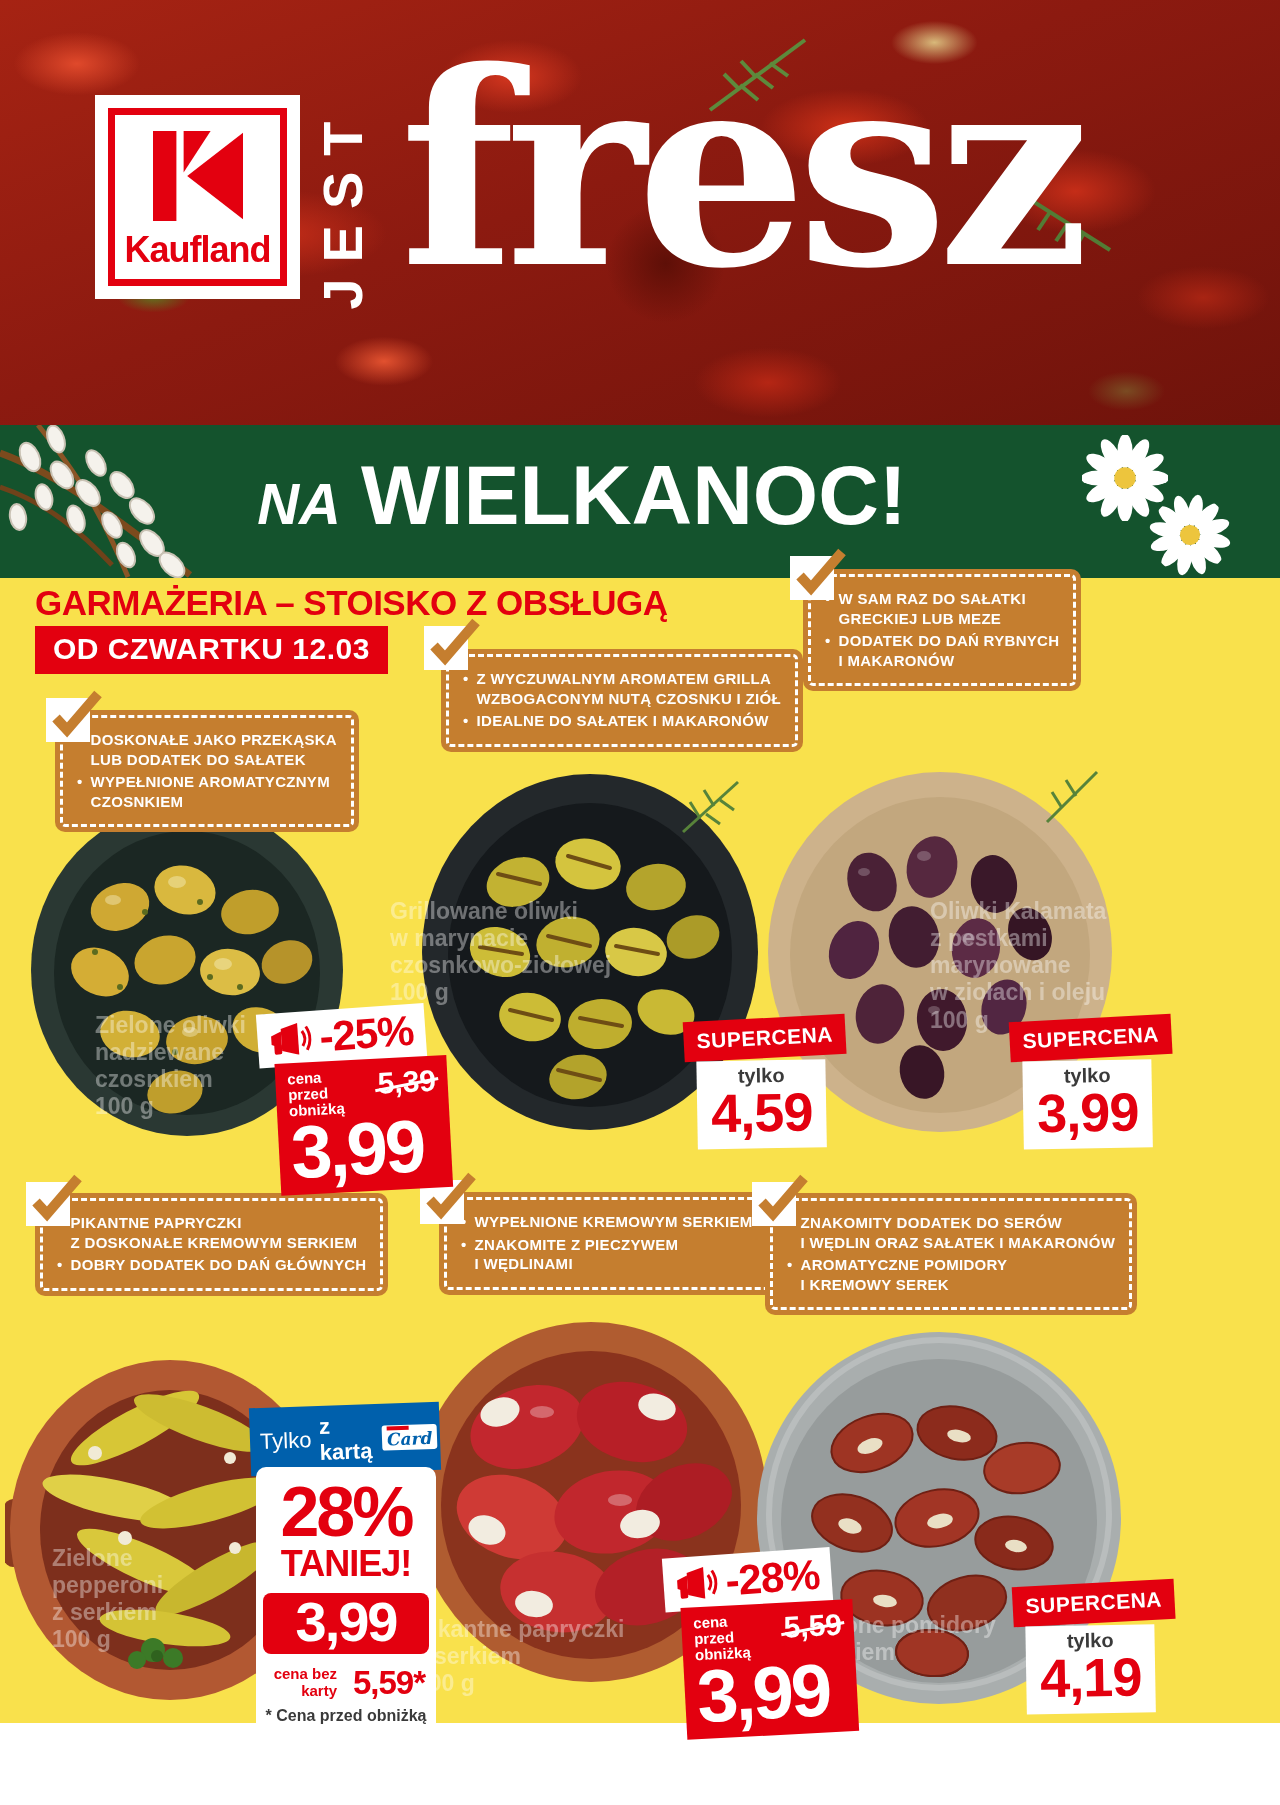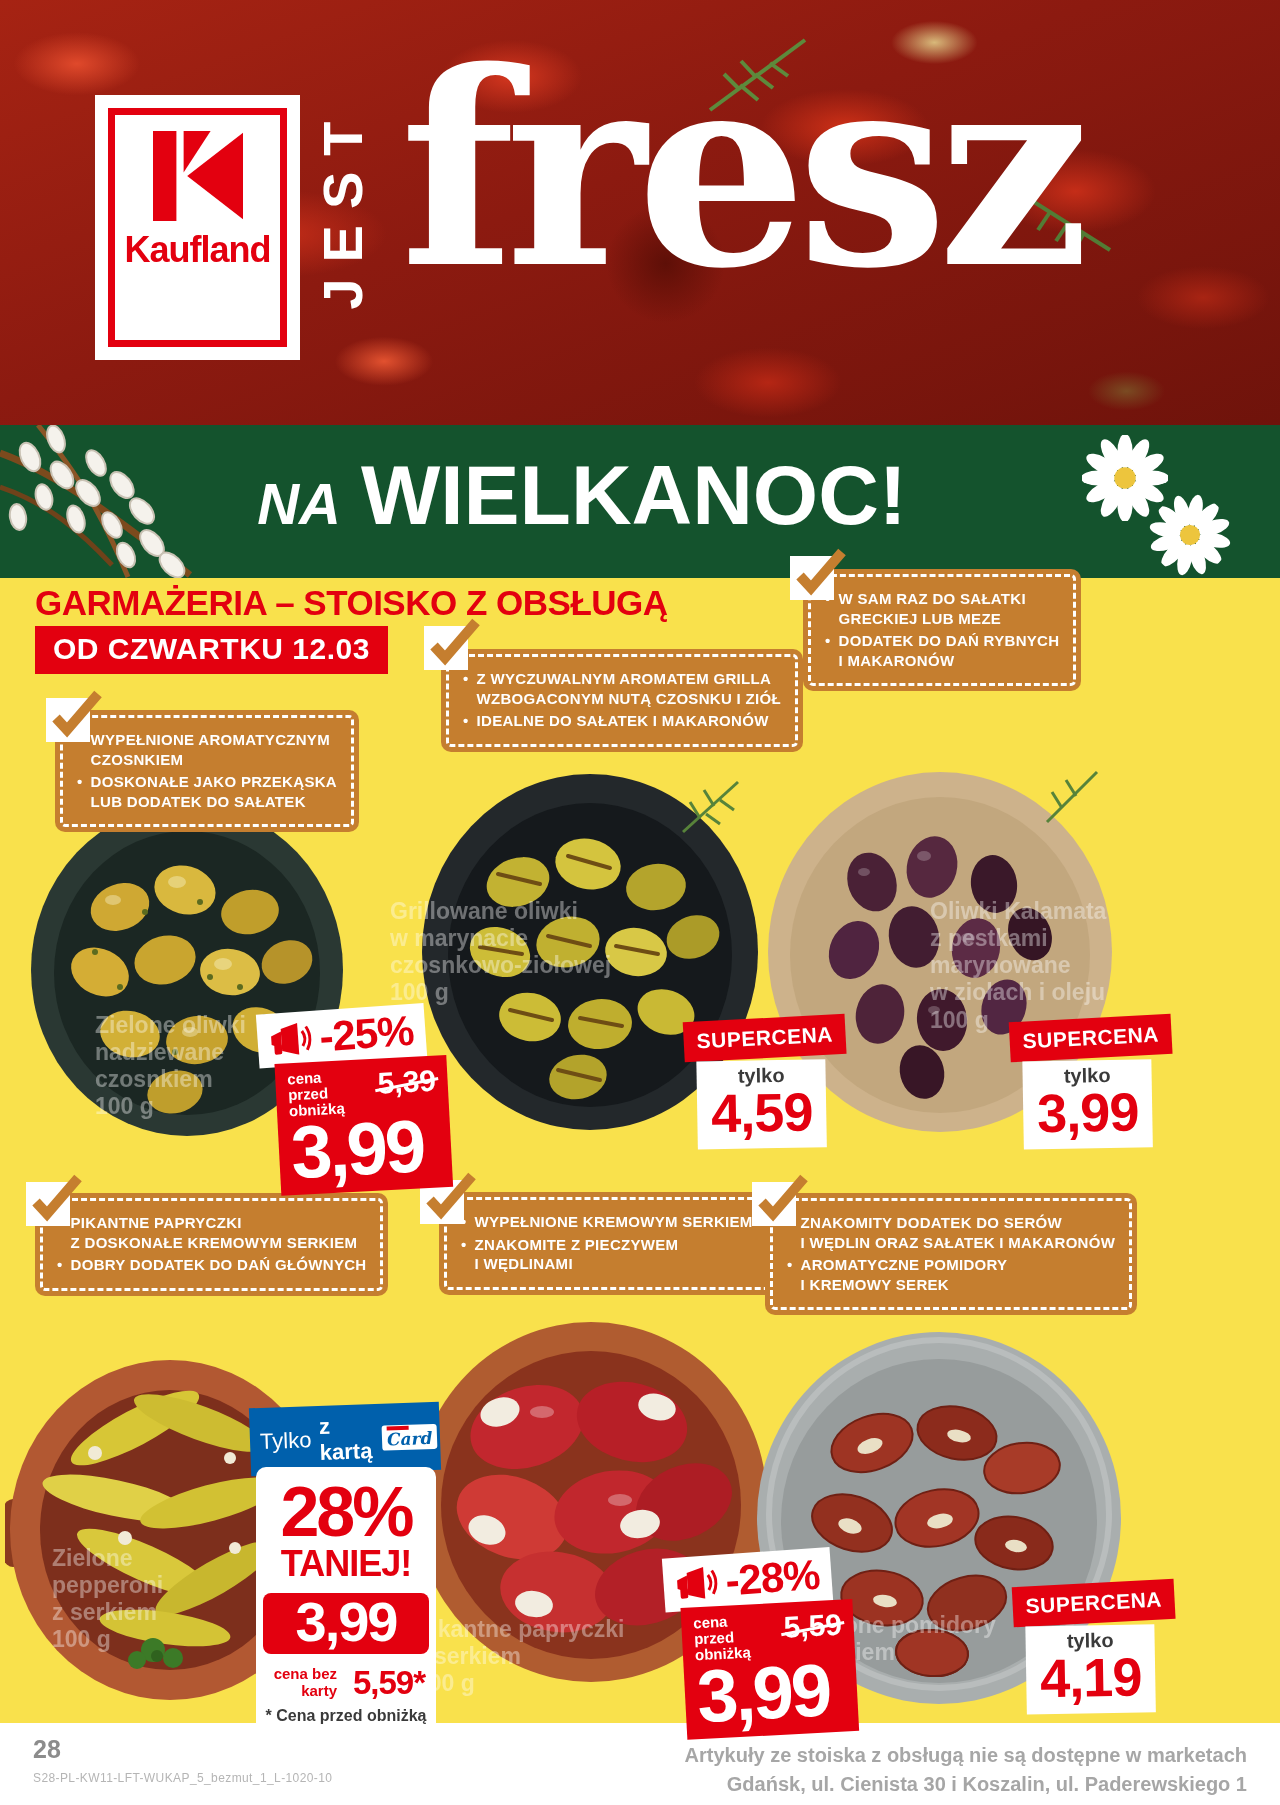--- a/index.html
+++ b/index.html
@@ -19,21 +19,21 @@
       radial-gradient(95px 45px at 94% 70%, #a82413 0%, rgba(168,36,19,0) 70%),
       radial-gradient(70px 35px at 30% 85%, #e2512f 0%, rgba(226,81,47,0) 70%),
       radial-gradient(105px 50px at 60% 90%, #b52614 0%, rgba(181,38,20,0) 70%),
       radial-gradient(55px 28px at 88% 92%, #7a4b22 0%, rgba(122,75,34,0) 70%),
       radial-gradient(48px 20px at 12% 70%, #62701f 0%, rgba(98,112,31,0) 75%),
       linear-gradient(160deg, #a62313 0%, #8c1a10 45%, #6f130b 100%);
   }
   .sprig { position:absolute; }
 
   
-  .k-logo { position:absolute; left:95px; top:95px; width:205px; height:265px; background:#fff; }
+  .k-logo { position:absolute; left:95px; top:95px; width:205px; height:204px; background:#fff; }
   .k-frame { position:absolute; left:13px; top:13px; right:13px; bottom:13px; border:7px solid #E3000F;
              display:flex; flex-direction:column; align-items:center; }
   .k-sym { width:94px; height:90px; margin-top:16px; }
   .k-word { color:#E3000F; font-weight:bold; font-size:36px; letter-spacing:-1px; margin-top:8px; }
 
   .jest { position:absolute; left:283px; top:88px; width:118px; height:238px;
           display:flex; align-items:center; justify-content:center; }
   .jest span { transform:rotate(-90deg); color:#fff; font-size:56px; font-weight:bold;
                letter-spacing:16px; white-space:nowrap; }
 
@@ -255,29 +255,29 @@
   <div>
     <div class="check c1">
       <svg width="54" height="50">
           <polyline points="8,28 19,40 50,4" fill="none" stroke="#C57E2F" stroke-width="10"></polyline>
         </svg>
     </div>
     <div class="bbox b1">
       <div class="bullet">
           <span class="dot"></span>
         <span>
+            <span class="bl">DOSKONAŁE JAKO PRZEKĄSKA</span>
+              <span class="bl">LUB DODATEK DO SAŁATEK</span>
+          </span>
+        </div>
+      <div class="bullet">
+          <span class="dot"></span>
+        <span>
             <span class="bl">WYPEŁNIONE AROMATYCZNYM</span>
               <span class="bl">CZOSNKIEM</span>
-          </span>
-        </div>
-      <div class="bullet">
-          <span class="dot"></span>
-        <span>
-            <span class="bl">DOSKONAŁE JAKO PRZEKĄSKA</span>
-              <span class="bl">LUB DODATEK DO SAŁATEK</span>
           </span>
         </div>
     </div>
     <div class="photo ph1">
       <svg width="320" height="350" viewBox="0 0 320 350">
         <ellipse cx="162" cy="178" rx="156" ry="166" fill="#2a3833"></ellipse>
         <ellipse cx="162" cy="181" rx="133" ry="142" fill="#1b2723"></ellipse>
         <g>
           <ellipse cx="95" cy="115" rx="30" ry="23" fill="#cfa833" transform="rotate(-20 95 115)"></ellipse>
           <ellipse cx="160" cy="98" rx="31" ry="24" fill="#d9b83e" transform="rotate(15 160 98)"></ellipse>
@@ -685,22 +685,14 @@
     </div>
     <div class="p-super pr6">
       <div class="ps-top">SUPERCENA</div>
       <div class="ps-bot">
         <div class="ps-tylko">tylko</div>
         <div class="ps-price">4,19</div>
       </div>
     </div>
   </div>
 
-  <div class="footer">
-    <div class="pg-num">28</div>
-    <div class="pg-code">S28-PL-KW11-LFT-WUKAP_5_bezmut_1_L-1020-10</div>
-    <div class="foot-note">
-      <span>Artykuły ze stoiska z obsługą nie są dostępne w marketach</span><br>
-      <span>Gdańsk, ul. Cienista 30 i Koszalin, ul. Paderewskiego 1</span>
-    </div>
-  </div>
 
 </div>
 
 </body></html>

